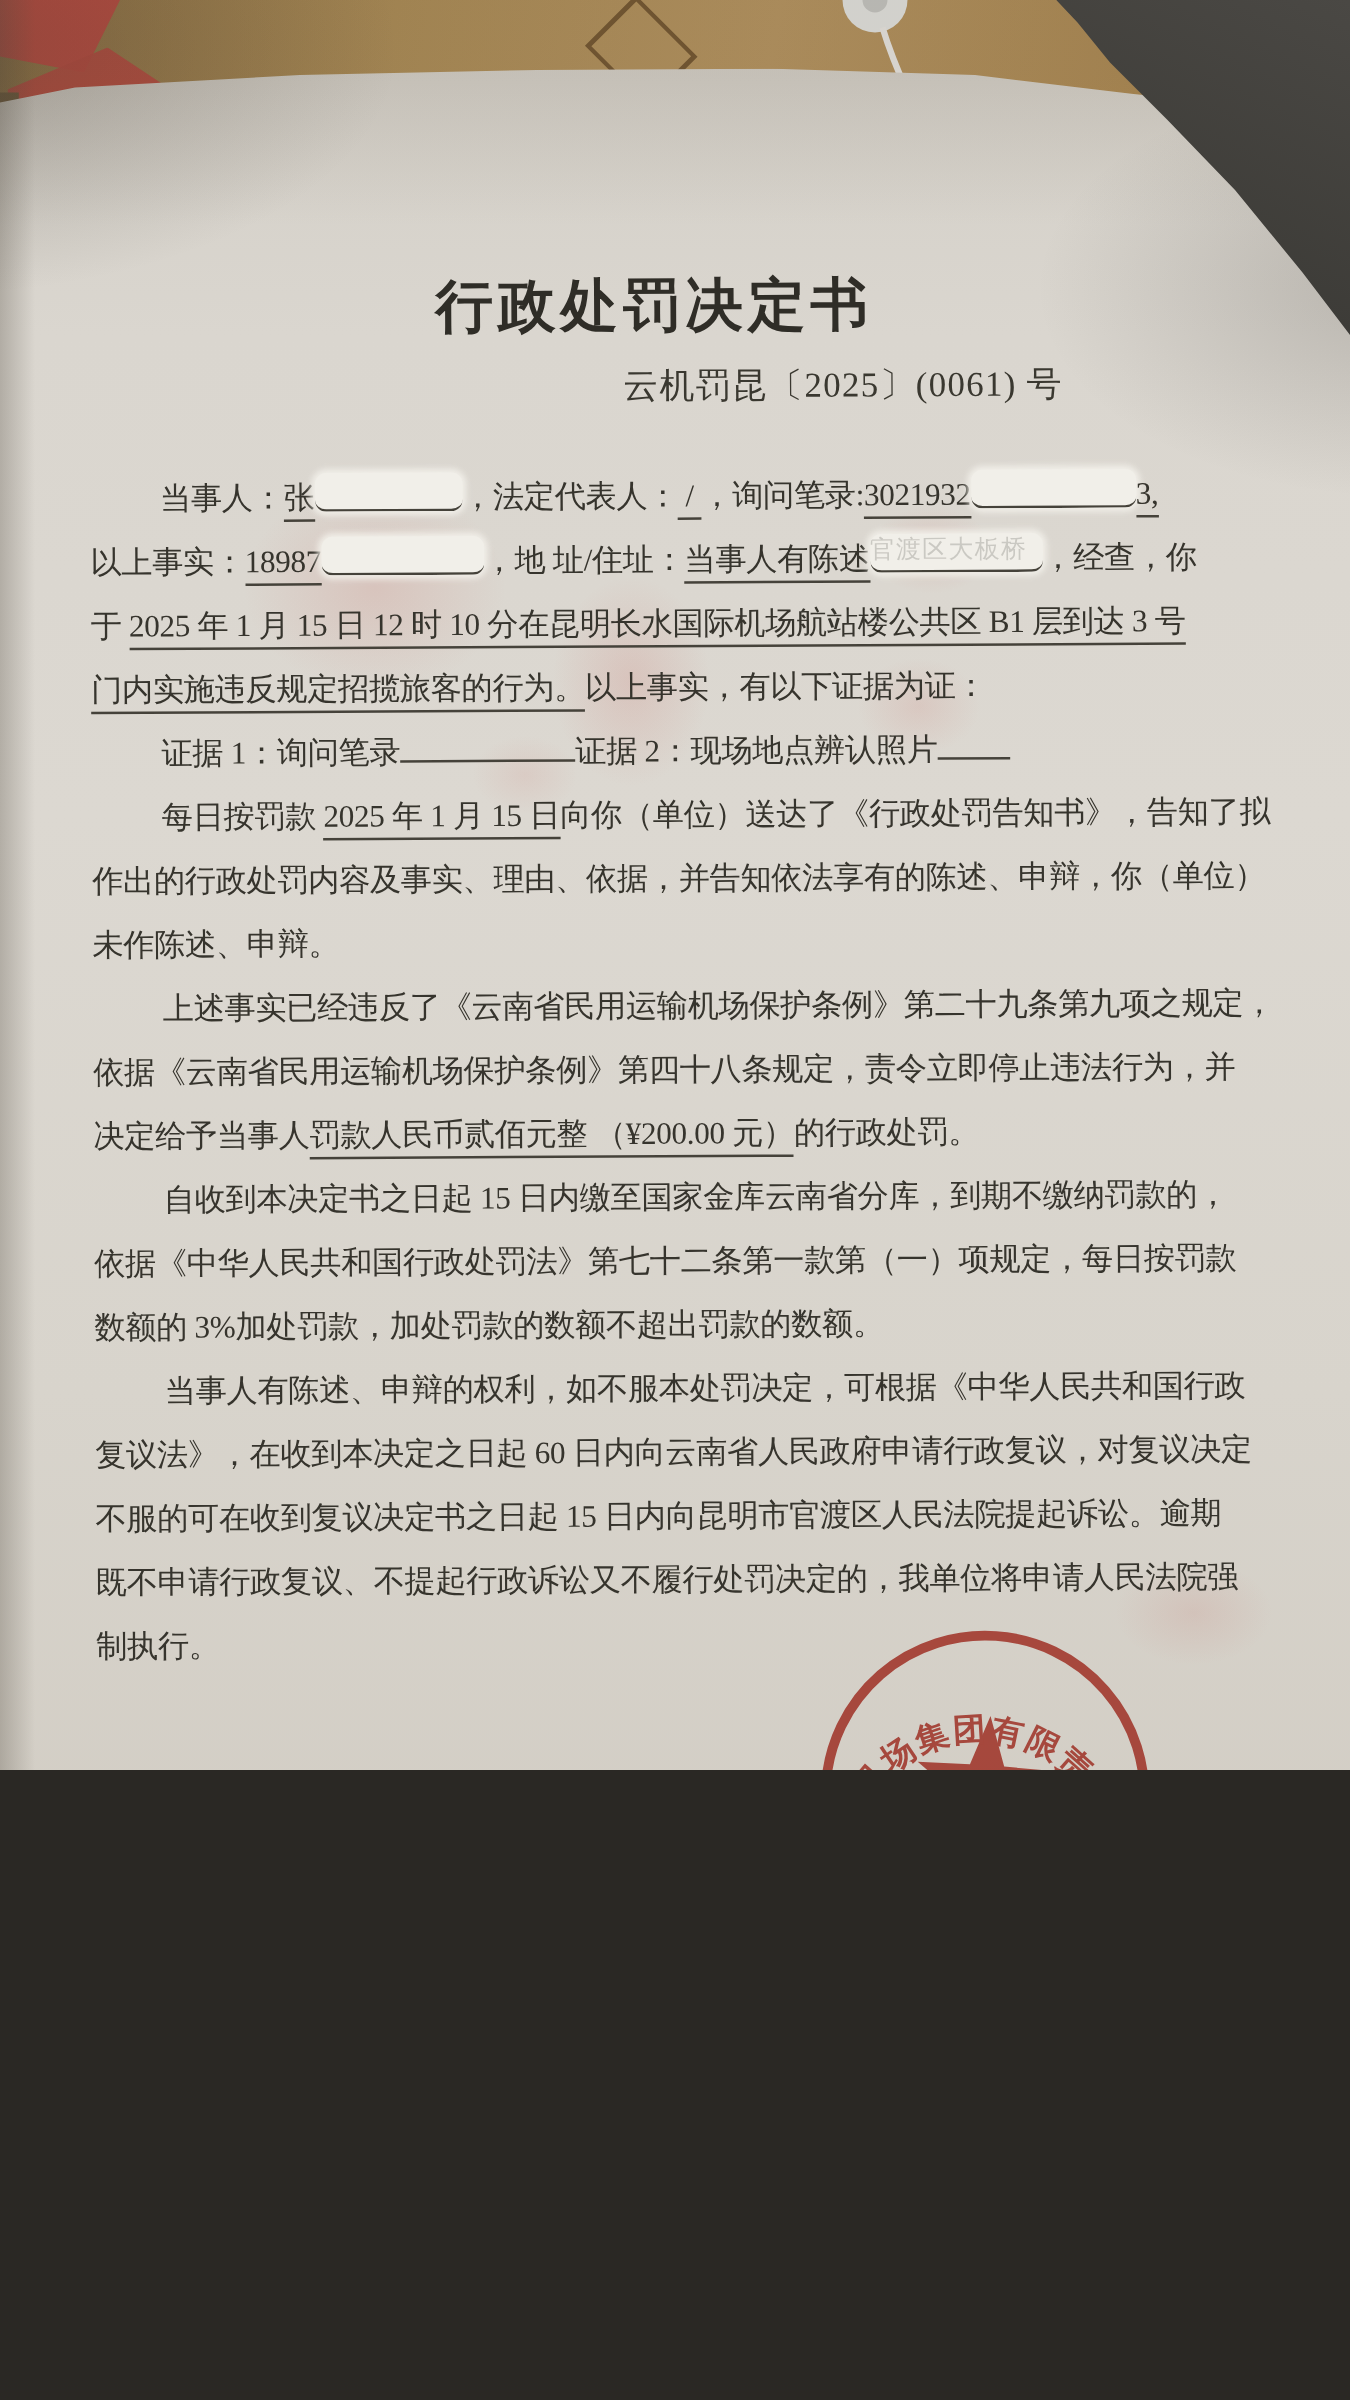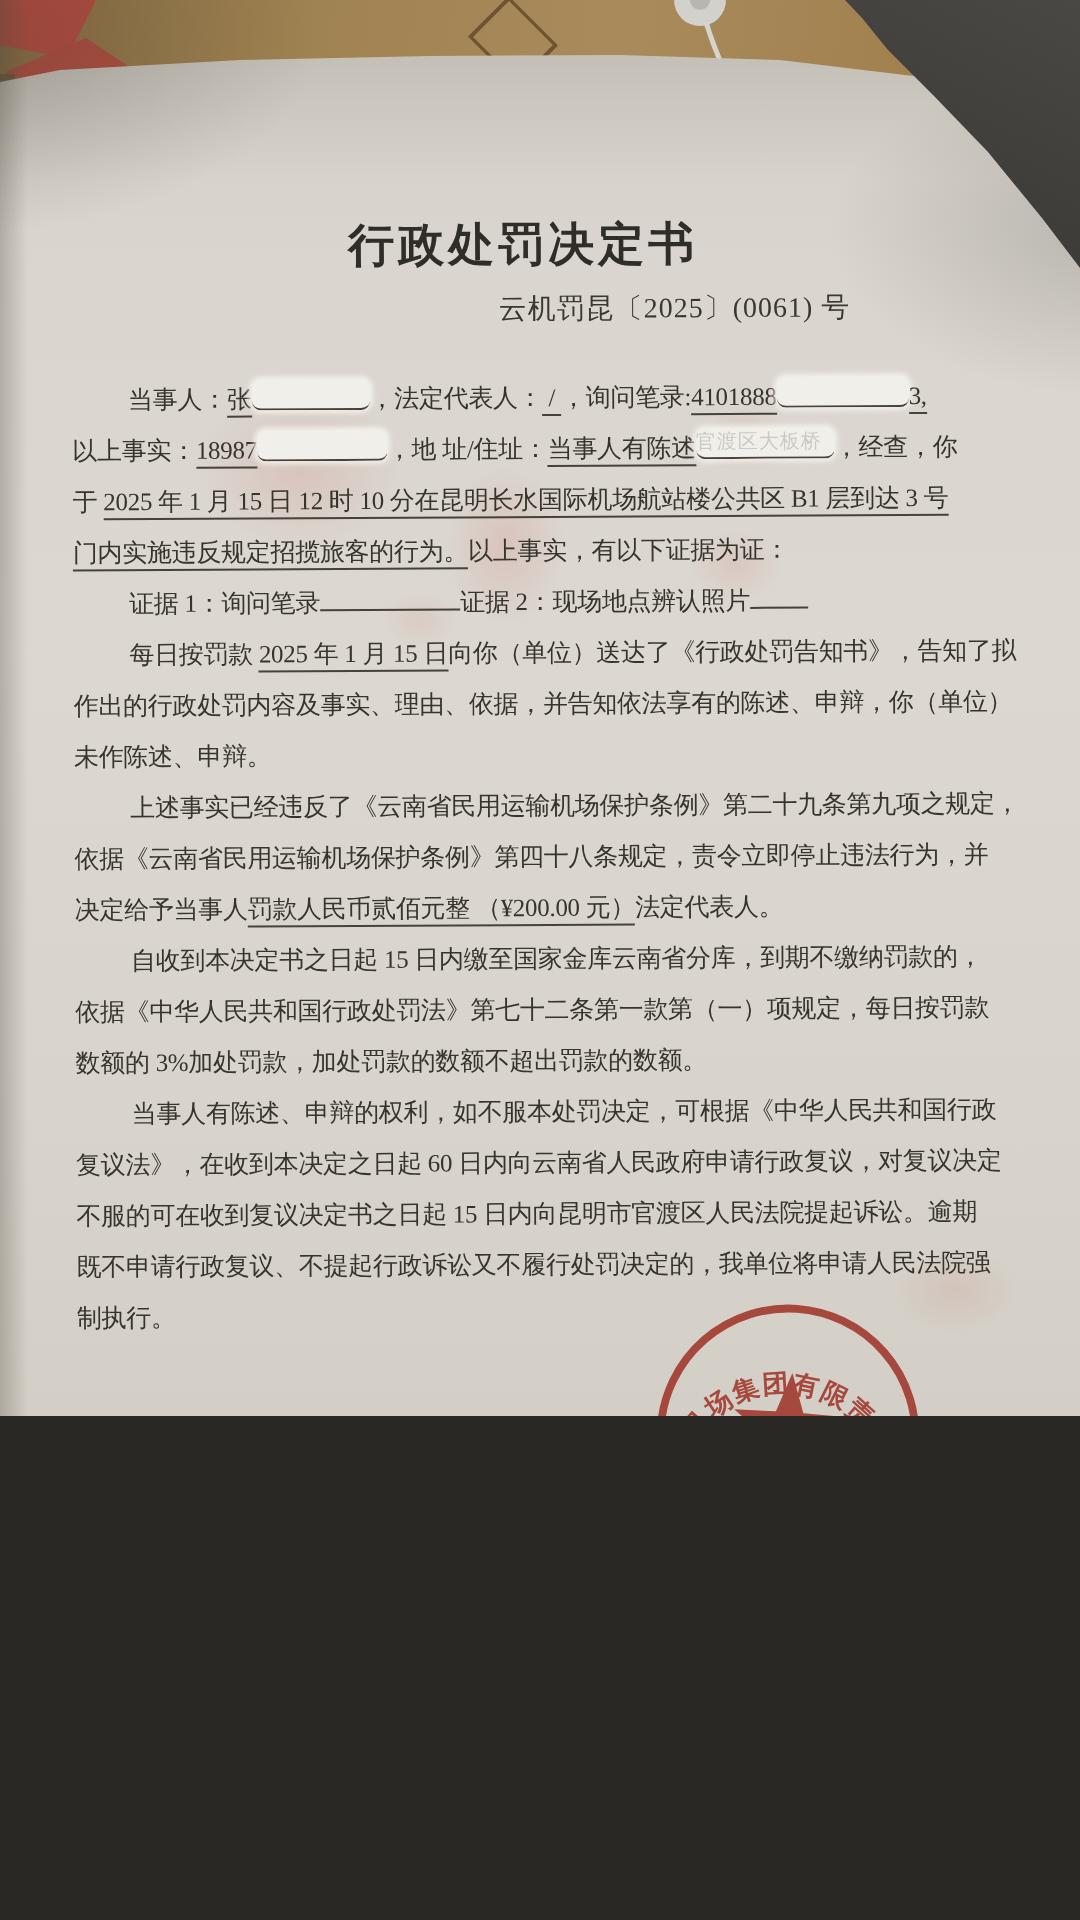--- a/index.html
+++ b/index.html
@@ -86,31 +86,31 @@
   <div class="paper"></div>
   <div class="paper-shade"></div>
   <div class="stains"></div>
   <div class="cloth"></div>
 
   <div class="content">
     <div class="doc-title">行政处罚决定书</div>
     <div class="doc-number">云机罚昆〔2025〕(0061) 号</div>
 
     <div class="doc-body">
-        <div class="doc-line ind"><span>当事人：</span><span class="u">张</span><span class="u redact" style="display: inline-block; width: 118px; height: 26px;"></span><span>，法定代表人：</span><span class="u"> / </span><span>，询问笔录:</span><span class="u">4101888</span><span class="u redact" style="display: inline-block; width: 132px; height: 26px;"></span><span class="u">3,</span></div>
+        <div class="doc-line ind"><span>当事人：</span><span class="u">张</span><span class="u redact" style="display: inline-block; width: 118px; height: 26px;"></span><span>，法定代表人：</span><span class="u"> / </span><span>，询问笔录:</span><span class="u">3021932</span><span class="u redact" style="display: inline-block; width: 132px; height: 26px;"></span><span class="u">3,</span></div>
         <div class="doc-line"><span>以上事实：</span><span class="u">18987</span><span class="u redact" style="display: inline-block; width: 130px; height: 26px;"></span><span>，地 址/住址：</span><span class="u">当事人有陈述</span><span class="u redact" style="display: inline-block; width: 138px; height: 26px;"><i>官渡区大板桥</i></span><span>，经查，你</span></div>
         <div class="doc-line"><span>于 </span><span class="u">2025 年 1 月 15 日 12 时 10 分在昆明长水国际机场航站楼公共区 B1 层到达 3 号</span></div>
         <div class="doc-line"><span class="u">门内实施违反规定招揽旅客的行为。</span><span>以上事实，有以下证据为证：</span></div>
         <div class="doc-line ind"><span>证据 1：询问笔录</span><span class="u" style="display: inline-block; width: 140px; height: 1px;"></span><span>证据 2：现场地点辨认照片</span><span class="u" style="display: inline-block; width: 58px; height: 1px;"></span></div>
         <div class="doc-line ind"><span>每日按罚款 </span><span class="u">2025 年 1 月 15 日</span><span>向你（单位）送达了《行政处罚告知书》，告知了拟</span></div>
         <div class="doc-line"><span>作出的行政处罚内容及事实、理由、依据，并告知依法享有的陈述、申辩，你（单位）</span></div>
         <div class="doc-line"><span>未作陈述、申辩。</span></div>
         <div class="doc-line ind"><span>上述事实已经违反了《云南省民用运输机场保护条例》第二十九条第九项之规定，</span></div>
         <div class="doc-line"><span>依据《云南省民用运输机场保护条例》第四十八条规定，责令立即停止违法行为，并</span></div>
-        <div class="doc-line"><span>决定给予当事人</span><span class="u">罚款人民币贰佰元整 （¥200.00 元）</span><span>法定代表人。</span></div>
+        <div class="doc-line"><span>决定给予当事人</span><span class="u">罚款人民币贰佰元整 （¥200.00 元）</span><span>的行政处罚。</span></div>
         <div class="doc-line ind"><span>自收到本决定书之日起 15 日内缴至国家金库云南省分库，到期不缴纳罚款的，</span></div>
         <div class="doc-line"><span>依据《中华人民共和国行政处罚法》第七十二条第一款第（一）项规定，每日按罚款</span></div>
         <div class="doc-line"><span>数额的 3%加处罚款，加处罚款的数额不超出罚款的数额。</span></div>
         <div class="doc-line ind"><span>当事人有陈述、申辩的权利，如不服本处罚决定，可根据《中华人民共和国行政</span></div>
         <div class="doc-line"><span>复议法》，在收到本决定之日起 60 日内向云南省人民政府申请行政复议，对复议决定</span></div>
         <div class="doc-line"><span>不服的可在收到复议决定书之日起 15 日内向昆明市官渡区人民法院提起诉讼。逾期</span></div>
         <div class="doc-line"><span>既不申请行政复议、不提起行政诉讼又不履行处罚决定的，我单位将申请人民法院强</span></div>
         <div class="doc-line"><span>制执行。</span></div>
       </div>
 

